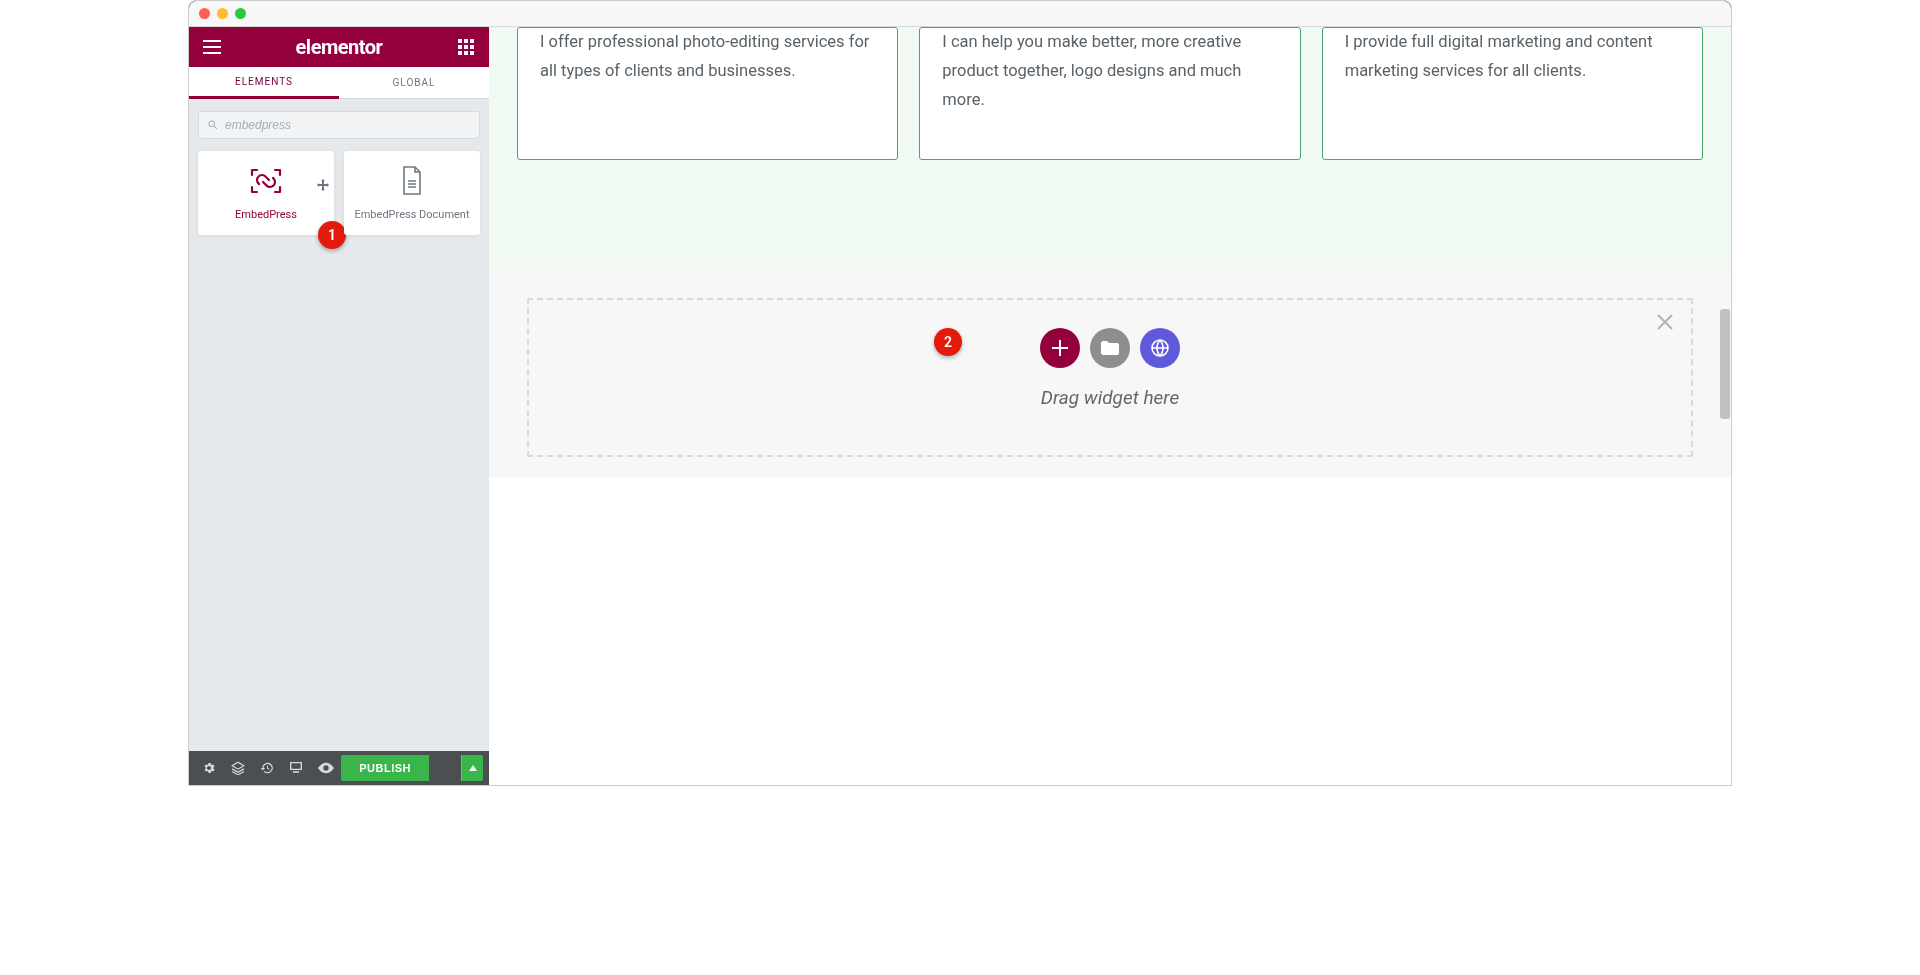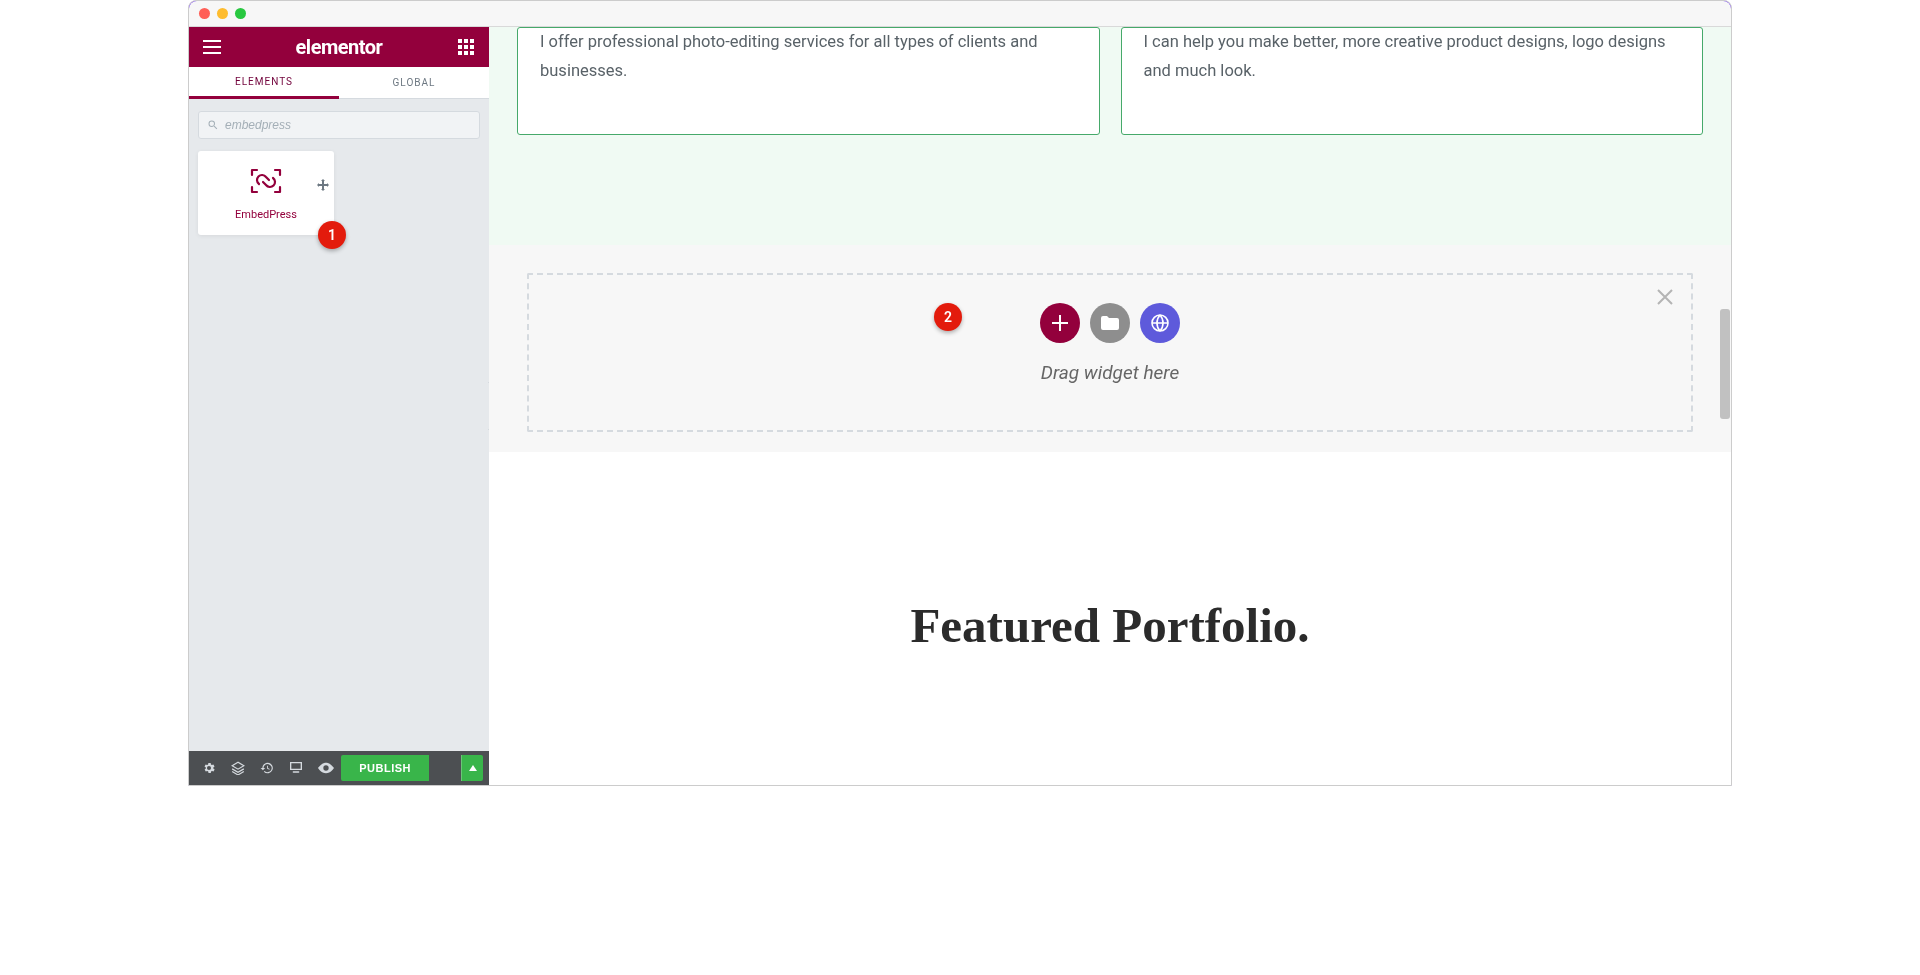--- a/index.html
+++ b/index.html
@@ -369,20 +369,30 @@
           </div>
           <div class="wc-drag-handle">
             <svg width="14" height="14" viewBox="0 0 14 14" fill="#6d7882">
                 <path d="M7 0l2 2H8v3h3V4l2 2-2 2V7H8v3h1l-2 2-2-2h1V7H3v1L1 6l2-2v1h3V2H5l2-2z"></path>
               </svg>
           </div>
           <div class="wc-label">EmbedPress</div>
           <div class="wc-badge">1</div>
         </div>
 
+        <div class="widget-card">
+          <div class="wc-icon">
+            <svg width="24" height="30" viewBox="0 0 24 30" fill="none" stroke="#6d7882" stroke-width="1.6">
+              <path d="M4 1h11l5 5v22H4z"></path>
+              <path d="M15 1v5h5"></path>
+              <path d="M8 15h8M8 18h8M8 21h8"></path>
+            </svg>
+          </div>
+          <div class="wc-label">EmbedPress Document</div>
+        </div>
       </div>
 
       <div class="sb-footer">
         <div class="sb-footer-btn">
           <svg width="14" height="14" viewBox="0 0 24 24">
               <path d="M19.4 13a7.5 7.5 0 000-2l2.1-1.6-2-3.4-2.5 1a7.5 7.5 0 00-1.7-1l-.4-2.6h-4l-.4 2.6a7.5 7.5 0 00-1.7 1l-2.5-1-2 3.4L6.6 11a7.5 7.5 0 000 2l-2.1 1.6 2 3.4 2.5-1a7.5 7.5 0 001.7 1l.4 2.6h4l.4-2.6a7.5 7.5 0 001.7-1l2.5 1 2-3.4zM12 15.5A3.5 3.5 0 1115.5 12 3.5 3.5 0 0112 15.5z"></path>
             </svg>
         </div>
         <div class="sb-footer-btn">
           <svg width="14" height="14" viewBox="0 0 24 24">
@@ -426,21 +436,26 @@
       <div class="pv-inner">
         <div class="mint-section">
           <div class="cards-row">
             <div class="card">
               <div class="card-content">
                   <p>I offer professional photo-editing services for all types of clients and businesses.</p>
                 </div>
             </div>
             <div class="card">
               <div class="card-content">
-                  <p>I can help you make better, more creative product designs, logo designs and much look.</p>
+                  <p>I can help you make better, more creative product together, logo designs and much more.</p>
+                </div>
+            </div>
+            <div class="card">
+              <div class="card-content">
+                  <p>I provide full digital marketing and content marketing services for all clients.</p>
                 </div>
             </div>
           </div>
         </div>
 
         <div class="dropzone-section">
           <div class="dropzone">
             <div class="dz-close">
               <svg width="16" height="16" viewBox="0 0 16 16">
                   <path d="M1 1l14 14M15 1L1 15" stroke="#b4b4b4" stroke-width="2"></path>
@@ -463,19 +478,18 @@
                     <circle cx="9" cy="9" r="8" fill="none" stroke="#fff" stroke-width="1.6"></circle>
                     <path d="M9 1a12 12 0 010 16M9 1a12 12 0 000 16M1 9h16" fill="none" stroke="#fff" stroke-width="1.6"></path>
                   </svg>
               </div>
             </div>
             <div class="dz-hint">Drag widget here</div>
           </div>
         </div>
 
         <div class="portfolio-section">
-          <h2 class="pf-title">Featured Portfolio.</h2>
         </div>
       </div>
       <div class="preview-scrollbar-thumb"></div>
     </div>
   </div>
 </div>
 
 </body></html>

